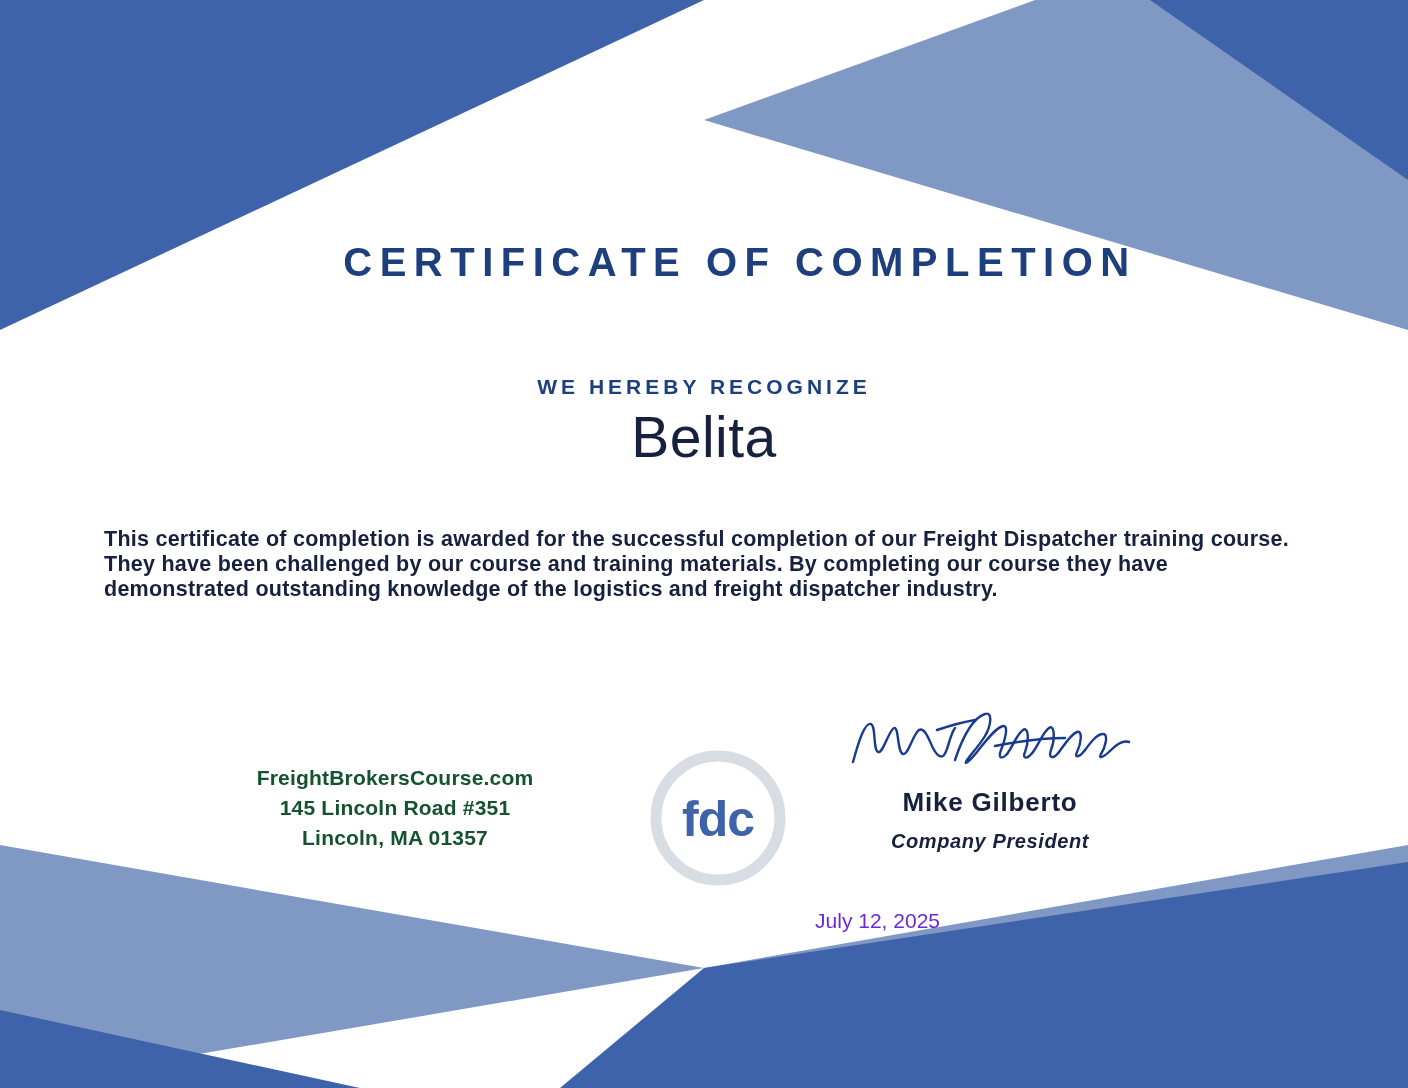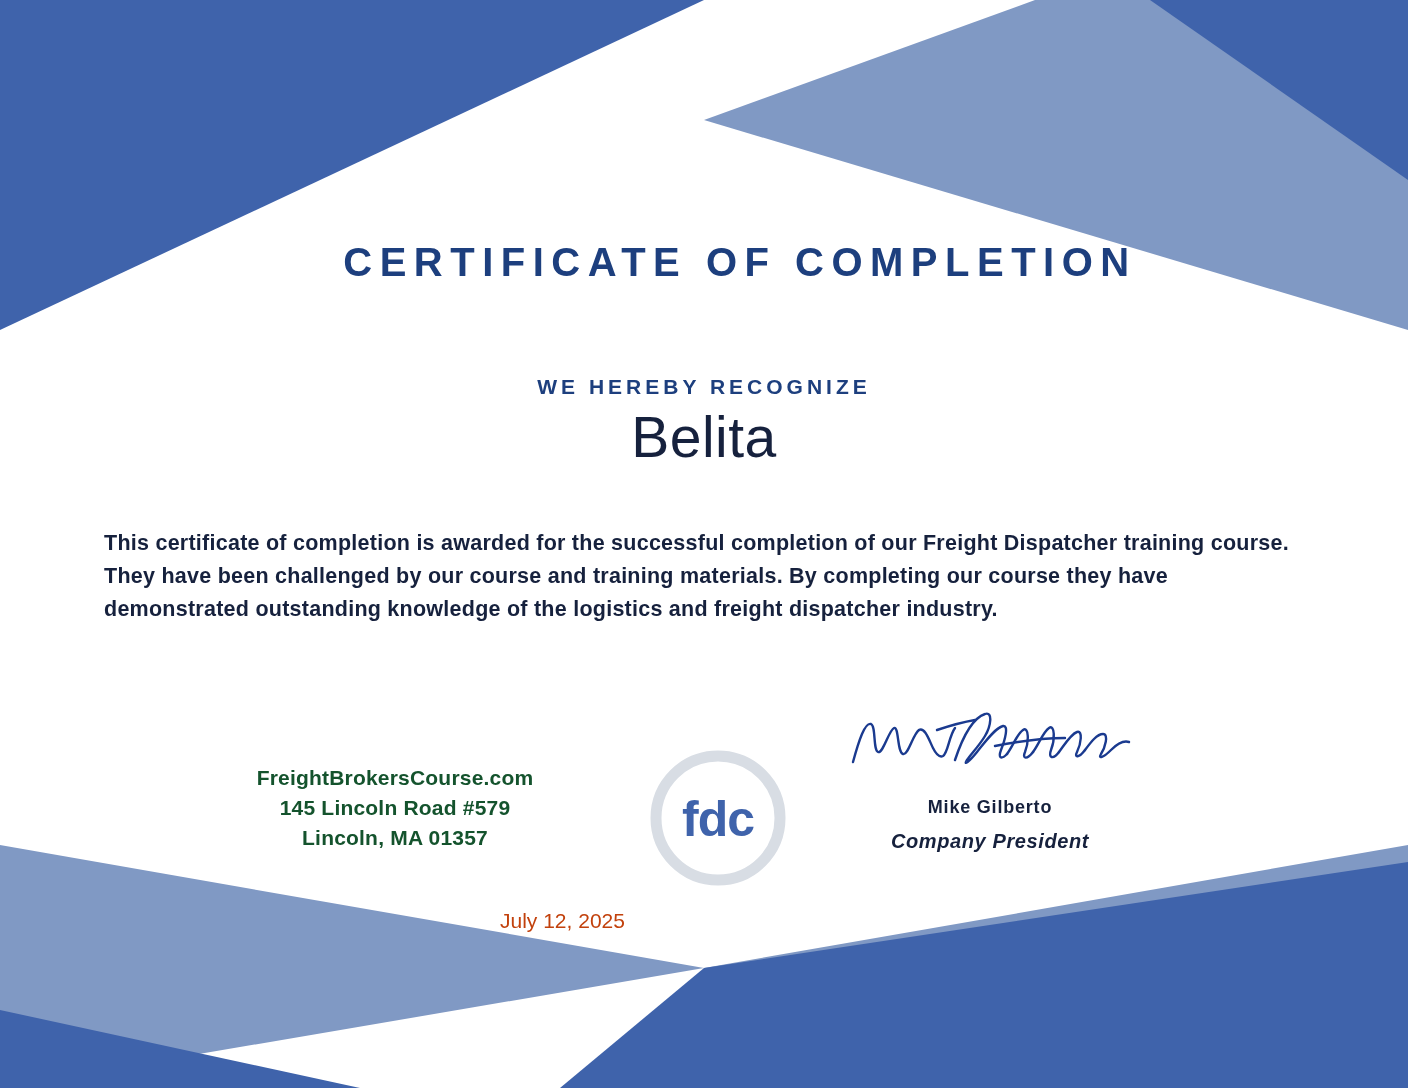--- a/index.html
+++ b/index.html
@@ -69,21 +69,21 @@
     color: #16213d;
     letter-spacing: 0.5px;
   }
   .body-text {
     position: absolute;
     top: 527px;
     left: 104px;
     width: 1200px;
     font-size: 21.5px;
     font-weight: bold;
-    line-height: 33px;
+    line-height: 25px;
     color: #16213d;
     letter-spacing: 0.25px;
   }
   .address {
     position: absolute;
     top: 763px;
     left: 150px;
     width: 490px;
     text-align: center;
     font-size: 21px;
@@ -106,42 +106,42 @@
     width: 320px;
     text-align: center;
   }
   .signature-svg {
     display: block;
     margin: 0 auto;
     width: 290px;
     height: 85px;
   }
   .sig-name {
-    font-size: 18px;
+    font-size: 26px;
     font-weight: bold;
     color: #16213d;
     letter-spacing: 0.8px;
-    margin-top: 12px;
+    margin-top: 2px;
   }
   .sig-role {
     font-size: 20px;
     font-weight: bold;
     font-style: italic;
     color: #16213d;
     letter-spacing: 0.6px;
     margin-top: 12px;
   }
   .date {
     position: absolute;
     top: 909px;
     left: 500px;
     width: 440px;
-    text-align: left;
+    text-align: right;
     font-size: 21px;
-    color: #c2410c;
+    color: #6d28d9;
   }
 </style>
 </head>
 <body>
 
 <div class="certificate">
 
   <svg class="bg-svg" viewBox="0 0 1408 1088" preserveAspectRatio="none">
 
     <polygon points="0,0 704,0 0,330" fill="#3f63ab"></polygon>
@@ -169,21 +169,21 @@
     <div class="title">CERTIFICATE OF COMPLETION</div>
 
     <div class="subtitle">WE HEREBY RECOGNIZE</div>
 
     <div class="recipient">Belita</div>
 
     <div class="body-text">This certificate of completion is awarded for the successful completion of our Freight Dispatcher training course. They have been challenged by our course and training materials. By completing our course they have demonstrated outstanding knowledge of the logistics and freight dispatcher industry.</div>
 
     <div class="address">
       <div>FreightBrokersCourse.com</div>
-      <div>145 Lincoln Road #579</div>
+      <div>145 Lincoln Road #351</div>
       <div>Lincoln, MA 01357</div>
     </div>
 
     <svg class="logo" viewBox="0 0 136 136">
       <circle cx="68" cy="68" r="62" fill="none" stroke="#d8dde4" stroke-width="11"></circle>
       <circle cx="68" cy="68" r="50" fill="#ffffff"></circle>
       <text x="68" y="86" text-anchor="middle" font-family="'Liberation Sans', sans-serif" font-size="50" font-weight="bold" fill="#3f63ab" letter-spacing="-1">fdc</text>
     </svg>
 
     <div class="signature-block">

